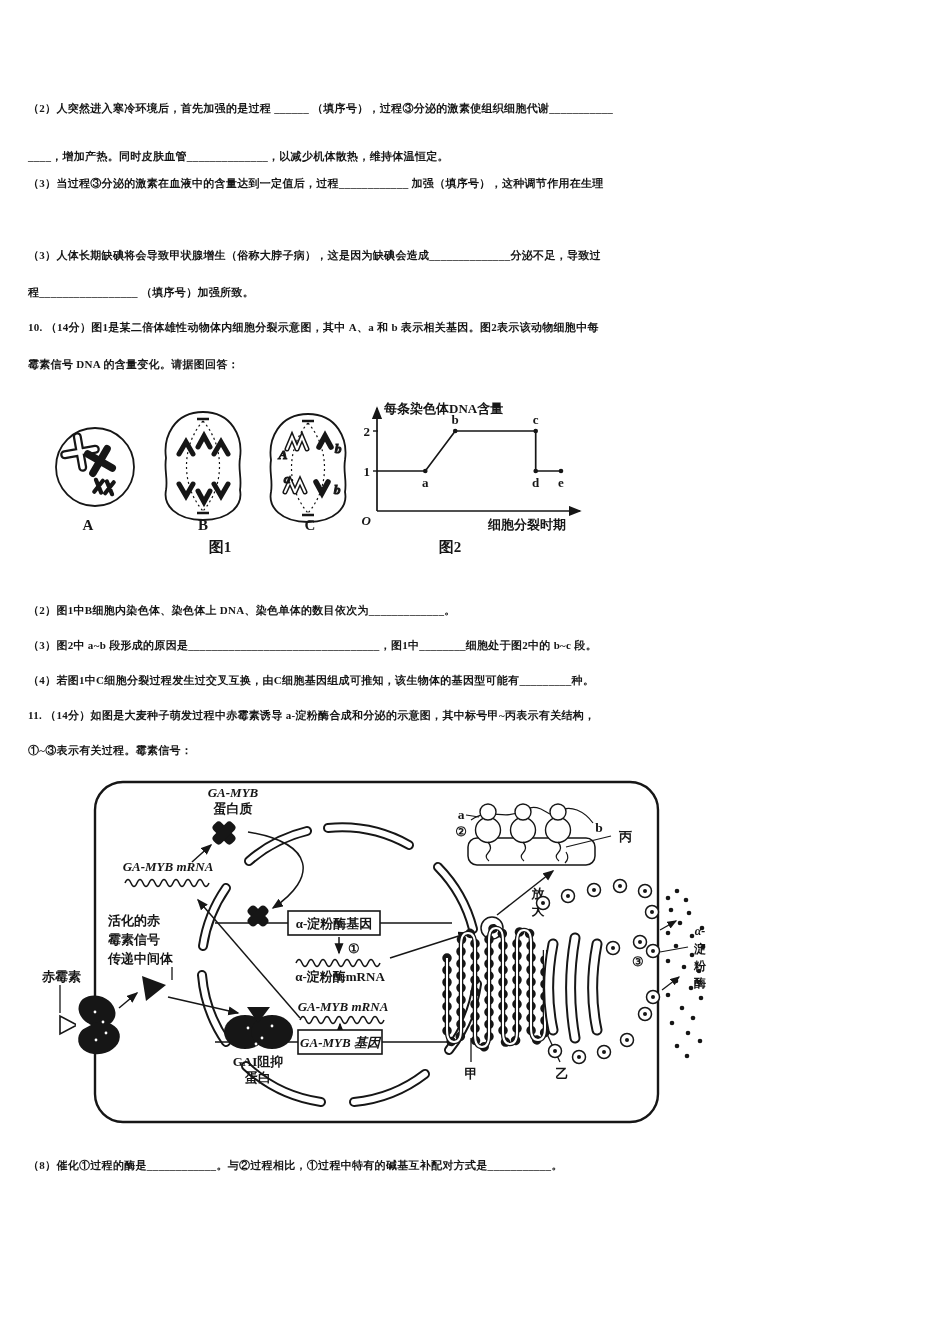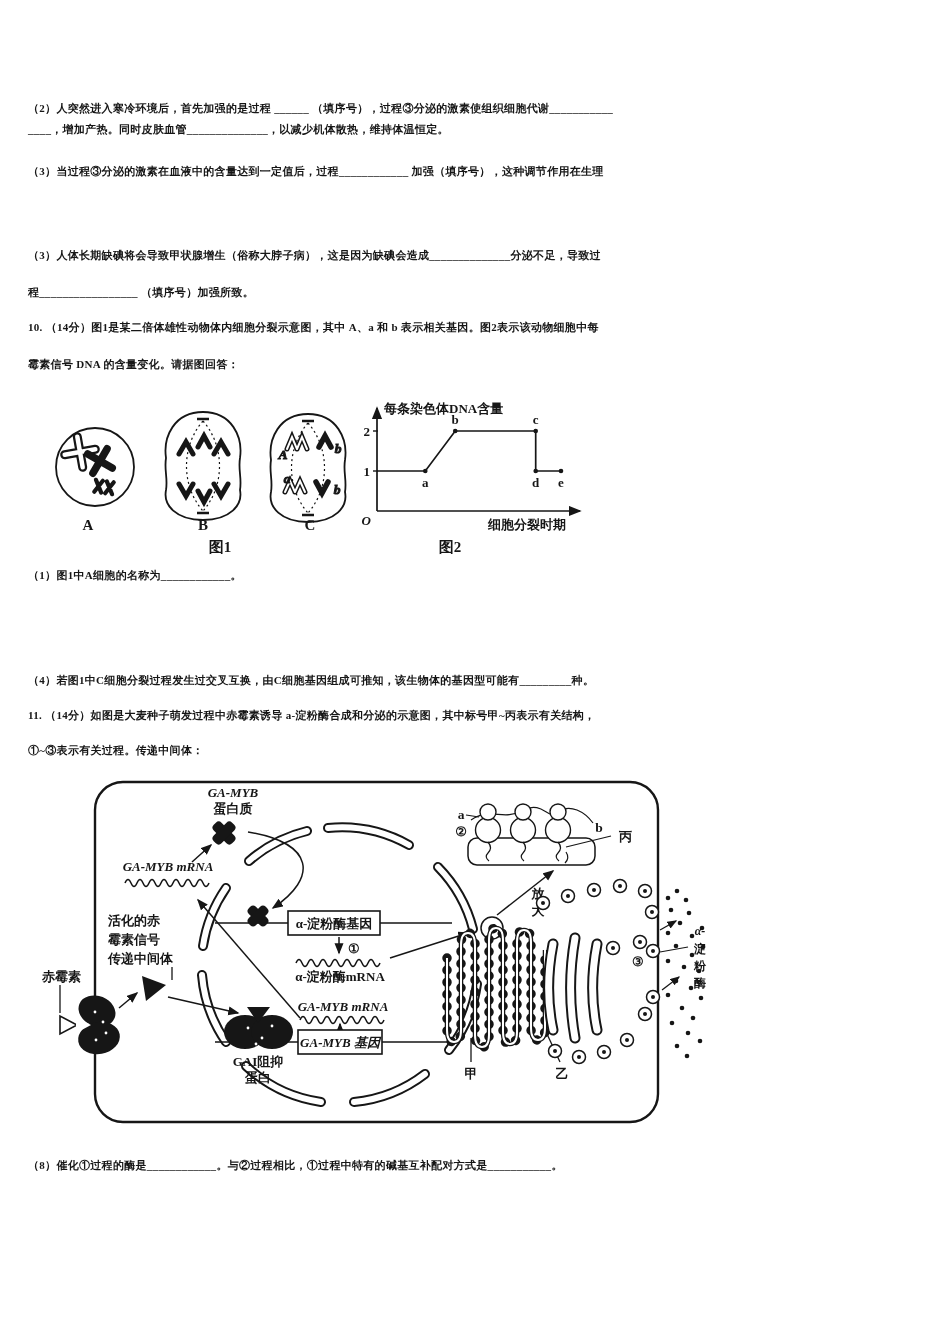--- a/index.html
+++ b/index.html
@@ -16,30 +16,31 @@
   .cap{font-size:15px;font-weight:700;}
   .gene{font-size:13.5px;font-weight:700;}
   .chart-tick,.chart-pt-label{font-size:13px;font-weight:700;}
 </style>
 </head>
 <body>
 
 <div id="page">
 
   <div class="line" style="top:101px">（2）人突然进入寒冷环境后，首先加强的是过程 ______ （填序号），过程③分泌的激素使组织细胞代谢___________</div>
-  <div class="line" style="top:122px">____，增加产热。同时皮肤血管______________，以减少机体散热，维持体温恒定。</div>
-  <div class="line" style="top:164px">（3）当过程③分泌的激素在血液中的含量达到一定值后，过程____________ 加强（填序号），这种调节作用在生理</div>
+  <div class="line" style="top:149px">____，增加产热。同时皮肤血管______________，以减少机体散热，维持体温恒定。</div>
+  <div class="line" style="top:176px">（3）当过程③分泌的激素在血液中的含量达到一定值后，过程____________ 加强（填序号），这种调节作用在生理</div>
   <div class="line" style="top:248px">（3）人体长期缺碘将会导致甲状腺增生（俗称大脖子病），这是因为缺碘会造成______________分泌不足，导致过</div>
   <div class="line" style="top:285px">程_________________ （填序号）加强所致。</div>
   <div class="line" style="top:320px">10. （14分）图1是某二倍体雄性动物体内细胞分裂示意图，其中 A、a 和 b 表示相关基因。图2表示该动物细胞中每</div>
   <div class="line" style="top:357px">霉素信号 DNA 的含量变化。请据图回答：</div>
-  <div class="line" style="top:568px">（1）图1中A细胞的名称为____________。</div>
+  <div class="line" style="top:603px">（2）图1中B细胞内染色体、染色体上 DNA、染色单体的数目依次为_____________。</div>
+  <div class="line" style="top:638px">（3）图2中 a~b 段形成的原因是_________________________________，图1中________细胞处于图2中的 b~c 段。</div>
   <div class="line" style="top:673px">（4）若图1中C细胞分裂过程发生过交叉互换，由C细胞基因组成可推知，该生物体的基因型可能有_________种。</div>
   <div class="line" style="top:708px">11. （14分）如图是大麦种子萌发过程中赤霉素诱导 a-淀粉酶合成和分泌的示意图，其中标号甲~丙表示有关结构，</div>
-  <div class="line" style="top:743px">①~③表示有关过程。传递中间体：</div>
+  <div class="line" style="top:743px">①~③表示有关过程。霉素信号：</div>
   <div class="line" style="top:1158px">（8）催化①过程的酶是____________。与②过程相比，①过程中特有的碱基互补配对方式是___________。</div>
 
   <svg class="layer" width="950" height="1344" viewBox="0 0 950 1344">
     <defs>
       <marker id="ah" markerWidth="9" markerHeight="8" refX="6.5" refY="3" orient="auto">
         <path d="M0,0 L7.5,3 L0,6 z" fill="#161616"></path>
       </marker>
     </defs>
 
     <g stroke="#161616" fill="none">

